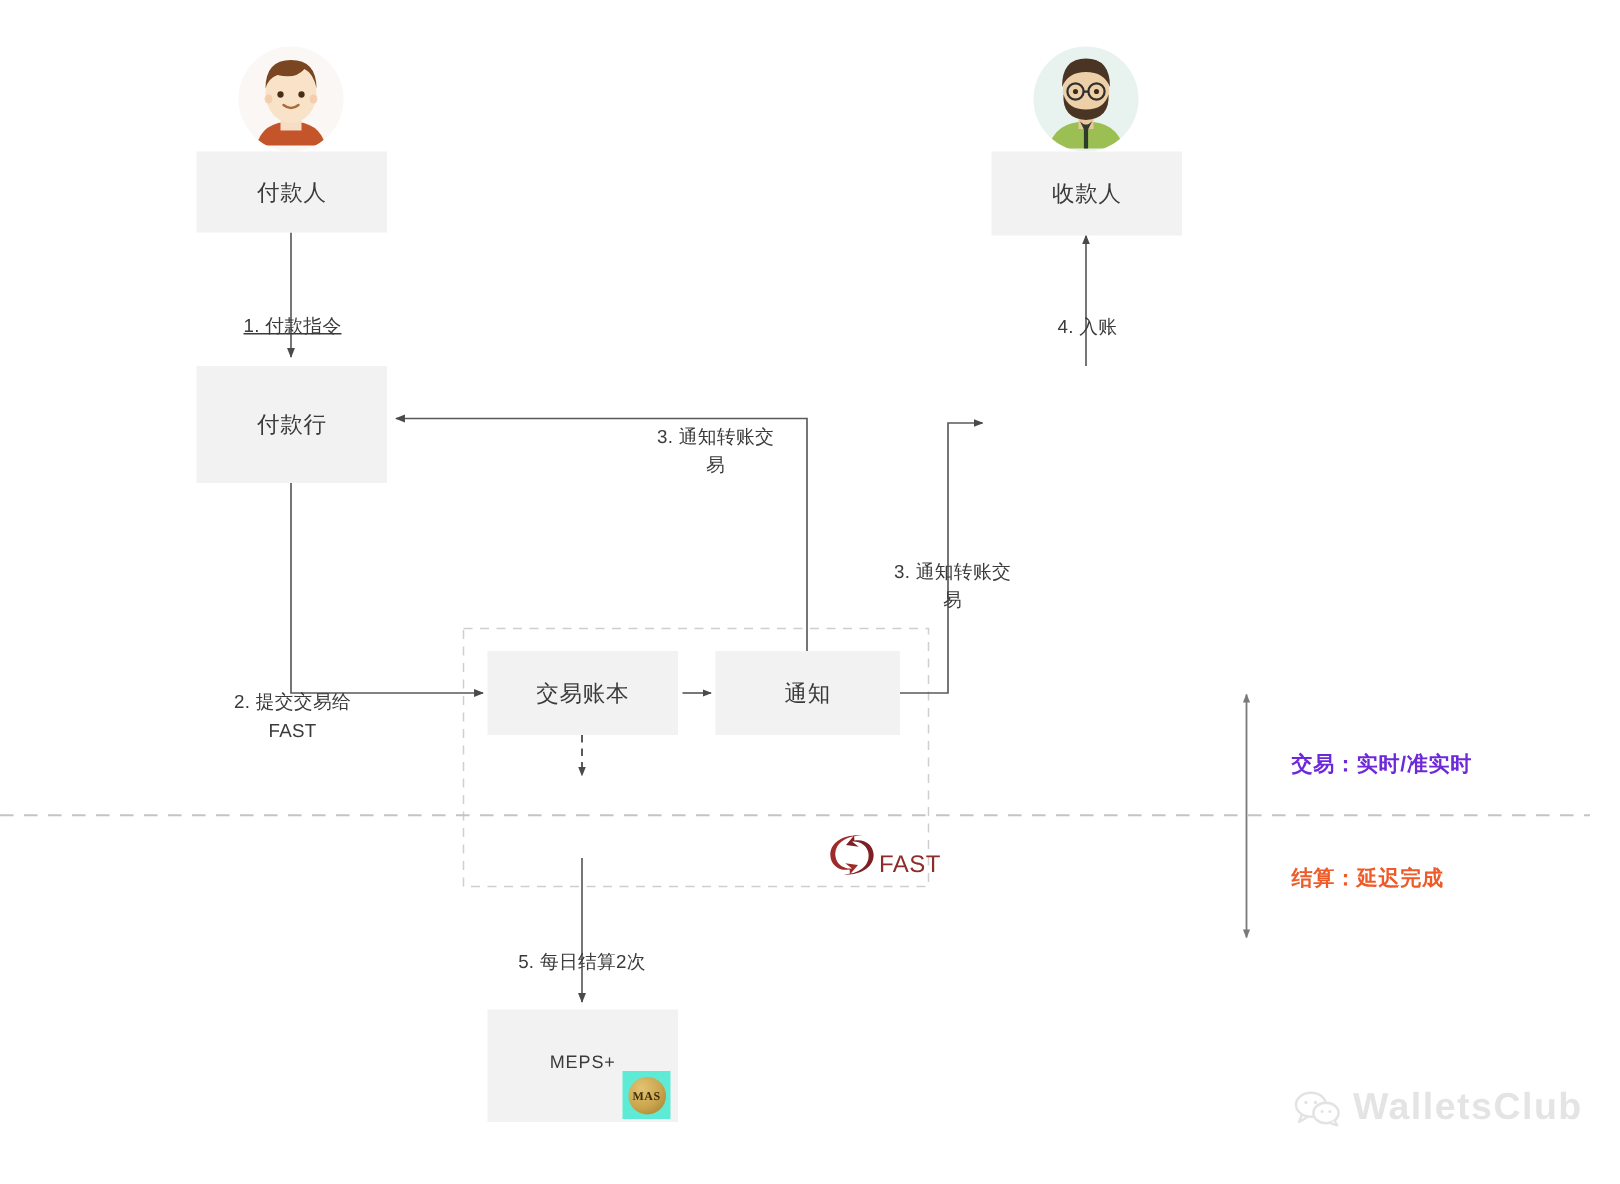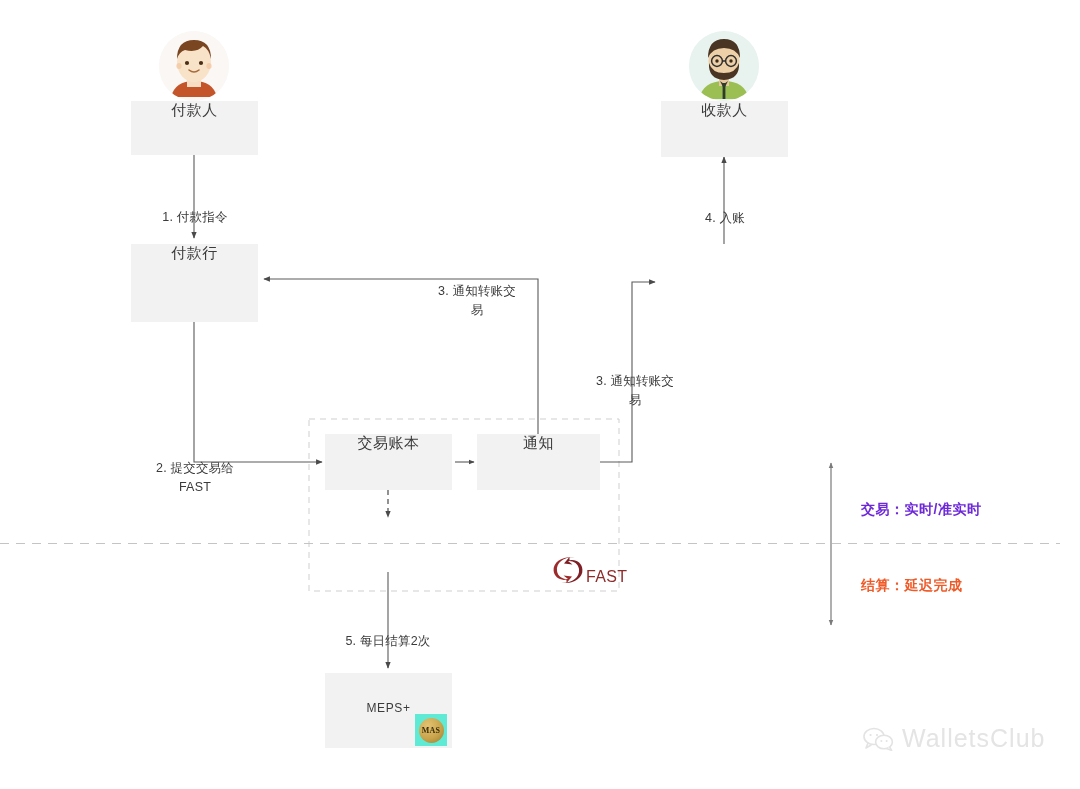--- a/index.html
+++ b/index.html
@@ -25,20 +25,21 @@
     position: absolute;
     left: 0; top: 0;
     width: 1080px;
     height: 789px;
     pointer-events: none;
   }
   .node-box {
     position: absolute;
     background: #f2f2f2;
     display: flex;
+    align-items: center;
     justify-content: center;
     font-size: 15px;
     color: #3b3b3b;
     letter-spacing: 0.5px;
   }
   .edge-label {
     position: absolute;
     font-size: 12.5px;
     color: #3b3b3b;
     text-align: center;
@@ -99,20 +100,21 @@
     font-size: 12px;
     color: #3b3b3b;
     letter-spacing: 0.6px;
   }
   .watermark {
     position: absolute;
     display: flex;
     align-items: center;
     gap: 8px;
     color: #e2e2e2;
+    font-weight: bold;
   }
   .watermark-text {
     font-size: 25px;
     letter-spacing: 1px;
     font-family: "Liberation Sans", sans-serif;
     color: #e4e4e4;
   }
 </style>
 </head>
 <body>
@@ -213,21 +215,21 @@
   </div>
 
 
   <div class="node-box" style="left:325px; top:673px; width:127px; height:75px; position:absolute;">
     <span class="meps-label" style="left:0; right:0; top:28px; text-align:center;">MEPS+</span>
     <div class="mas-badge" style="left:90px; top:41px;">
       <div class="mas-circle">MAS</div>
     </div>
   </div>
 
-  <div class="edge-label" style="left:154px; top:189px; width:82px;">
+  <div class="edge-label" style="left:154px; top:189px; width:82px;text-decoration:underline;">
     <span>1. 付款指令</span>
   </div>
 
   <div class="edge-label" style="left:147px; top:440px; width:96px;">
     <span>2. 提交交易给
 FAST</span>
   </div>
 
   <div class="edge-label" style="left:430px; top:263px; width:94px;">
     <span>3. 通知转账交

